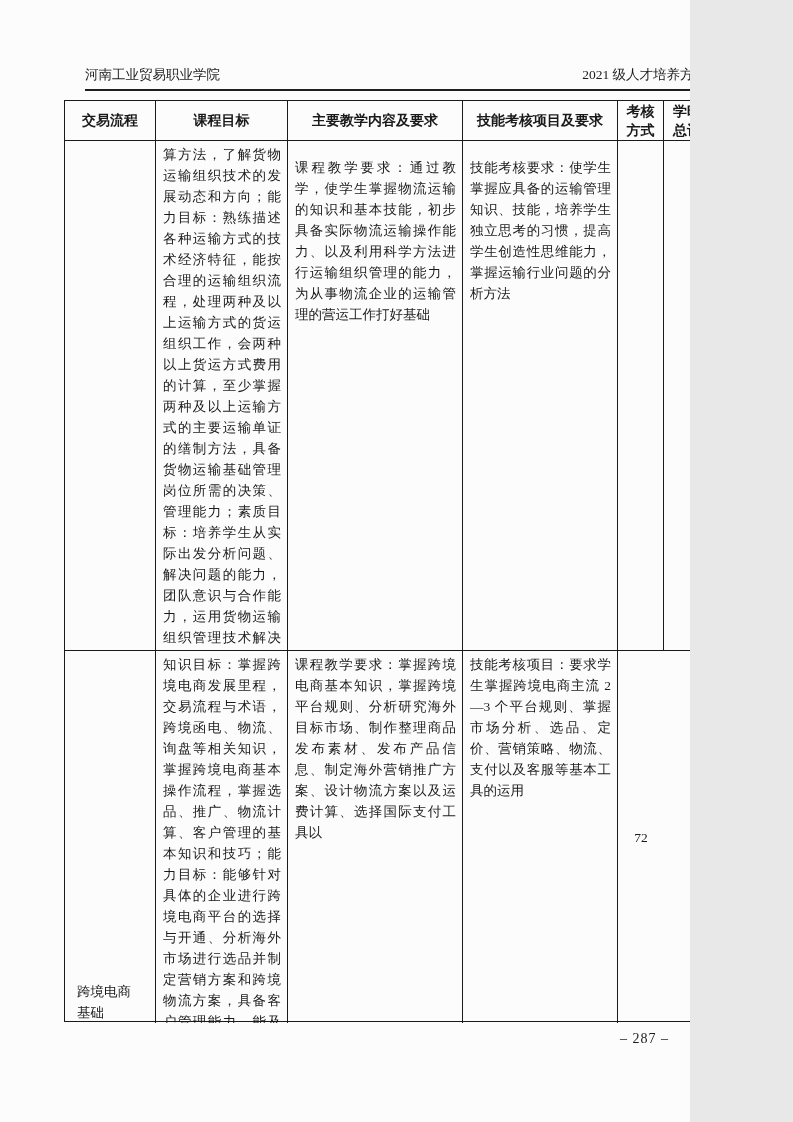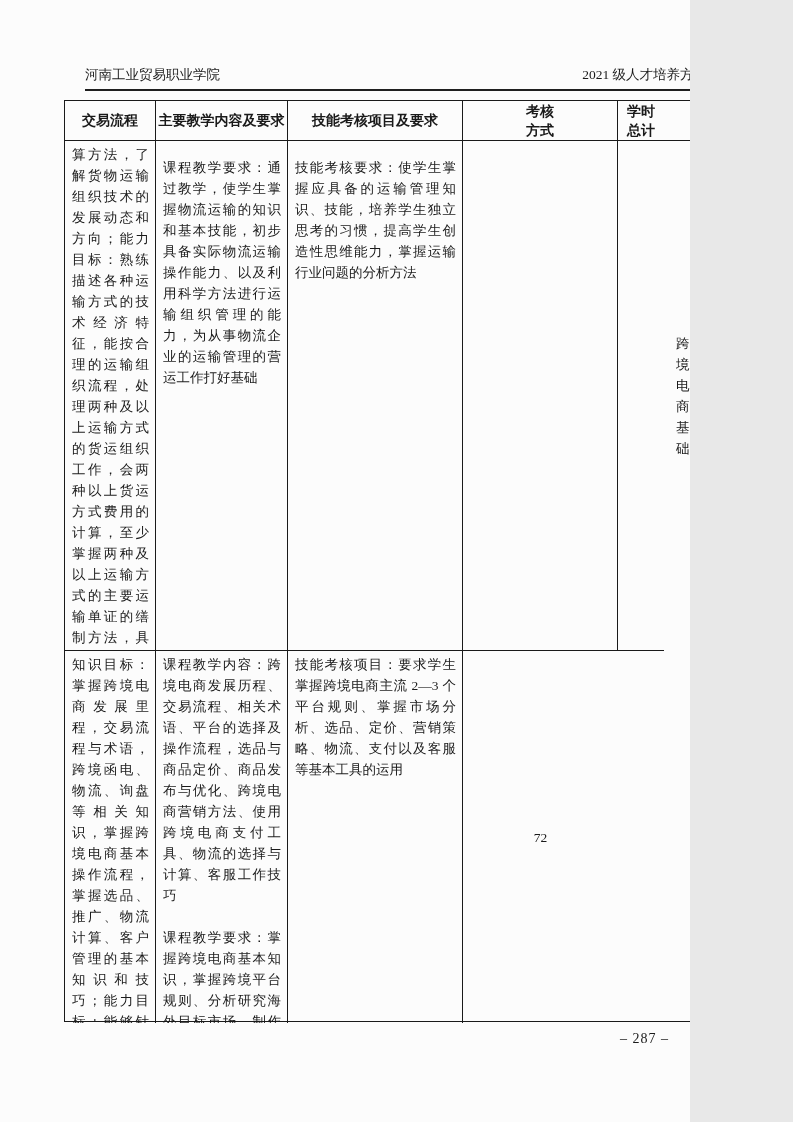--- a/index.html
+++ b/index.html
@@ -70,21 +70,21 @@
   }
 
   .cell.body { padding: 3px 6px 3px 7px; text-align: justify; }
   .cell.body p { margin: 0; }
   .cell.body p + p { margin-top: 21px; }
   .cell.body.inset-top { padding-top: 16px; }
 
   .cell.center-v {
     display: flex;
     flex-direction: column;
-    justify-content: center;
+    justify-content: flex-end;
     padding: 0 12px;
   }
   .cell.center-both {
     display: flex;
     align-items: center;
     justify-content: center;
     text-align: center;
     white-space: pre-line;
   }
 
@@ -106,20 +106,21 @@
 
   <div class="running-header">
     <span>河南工业贸易职业学院</span>
     <span>2021 级人才培养方案</span>
   </div>
   <div class="header-rule"></div>
 
   <div class="course-table">
 
     <div class="cell head c1 r0">交易流程</div>
+    <div class="cell head c2 r0">课程目标</div>
     <div class="cell head c3 r0">主要教学内容及要求</div>
     <div class="cell head c4 r0">技能考核项目及要求</div>
     <div class="cell head c5 r0">考核
 方式</div>
     <div class="cell head c6 r0">学时
 总计</div>
 
     <div class="cell center-v c1 r1"></div>
     <div class="cell body c2 r1">
       <p>算方法，了解货物运输组织技术的发展动态和方向；能力目标：熟练描述各种运输方式的技术经济特征，能按合理的运输组织流程，处理两种及以上运输方式的货运组织工作，会两种以上货运方式费用的计算，至少掌握两种及以上运输方式的主要运输单证的缮制方法，具备货物运输基础管理岗位所需的决策、管理能力；素质目标：培养学生从实际出发分析问题、解决问题的能力，团队意识与合作能力，运用货物运输组织管理技术解决实际问题的能力</p>
@@ -133,21 +134,20 @@
     <div class="cell center-both c5 r1"></div>
     <div class="cell center-both c6 r1"></div>
 
     <div class="cell center-v c1 r2">
       <span>跨境电商基础</span>
     </div>
     <div class="cell body c2 r2">
       <p>知识目标：掌握跨境电商发展里程，交易流程与术语，跨境函电、物流、询盘等相关知识，掌握跨境电商基本操作流程，掌握选品、推广、物流计算、客户管理的基本知识和技巧；能力目标：能够针对具体的企业进行跨境电商平台的选择与开通、分析海外市场进行选品并制定营销方案和跨境物流方案，具备客户管理能力，能及时处理争议</p>
     </div>
     <div class="cell body c3 r2">
-      <p>课程教学内容：跨境电商发展历程、交易流程、相关术语、平台的选择及操作流程，选品与商品定价、商品发布与优化、跨境电商营销方法、使用跨境电商支付工具、物流的选择与计算、客服工作技巧</p>
       <p>课程教学要求：掌握跨境电商基本知识，掌握跨境平台规则、分析研究海外目标市场、制作整理商品发布素材、发布产品信息、制定海外营销推广方案、设计物流方案以及运费计算、选择国际支付工具以</p>
     </div>
     <div class="cell body c4 r2">
       <p>技能考核项目：要求学生掌握跨境电商主流 2—3 个平台规则、掌握市场分析、选品、定价、营销策略、物流、支付以及客服等基本工具的运用</p>
     </div>
     <div class="cell center-both c6 r2">72</div>
 
   </div>
 
   <div class="page-number">– 287 –</div>

